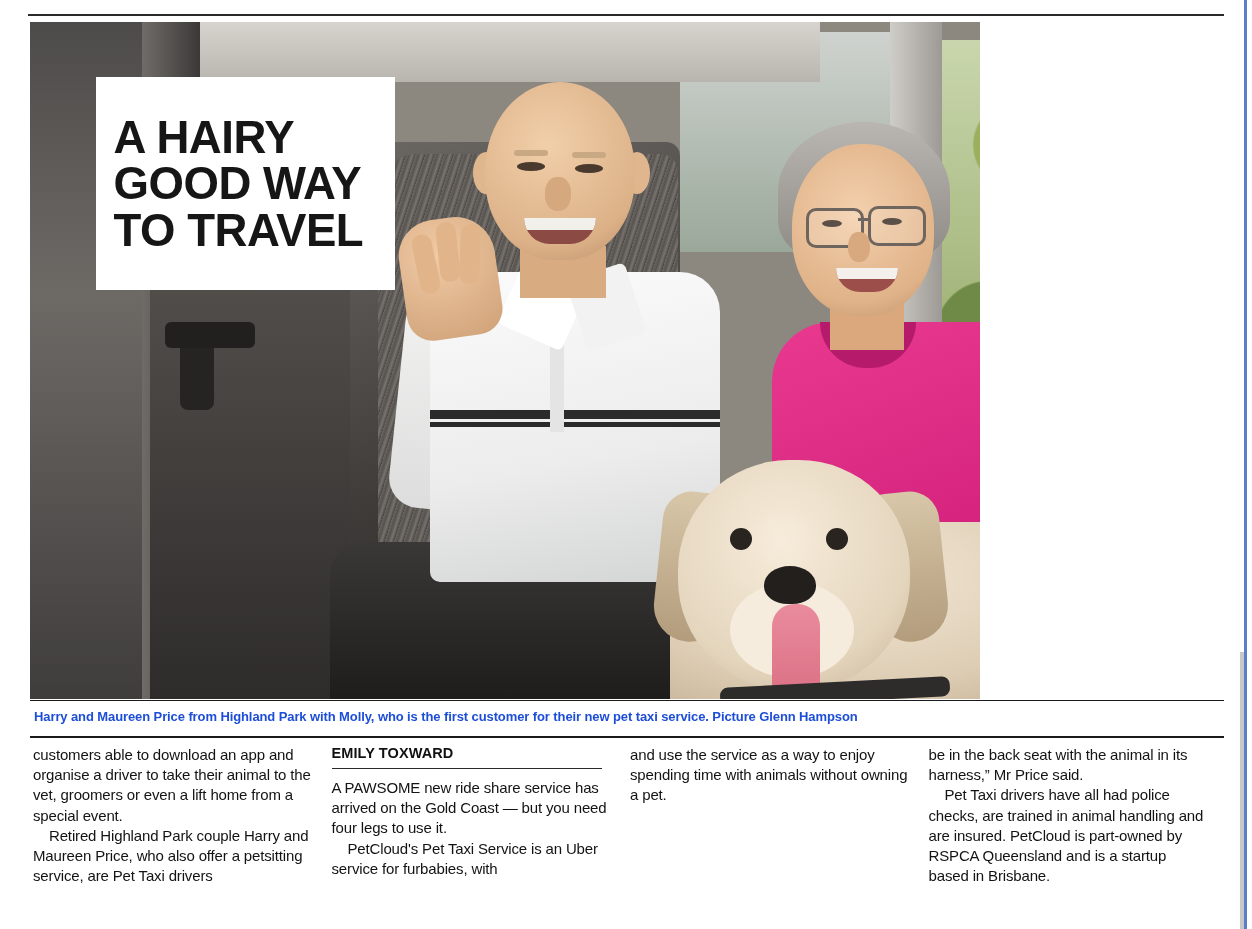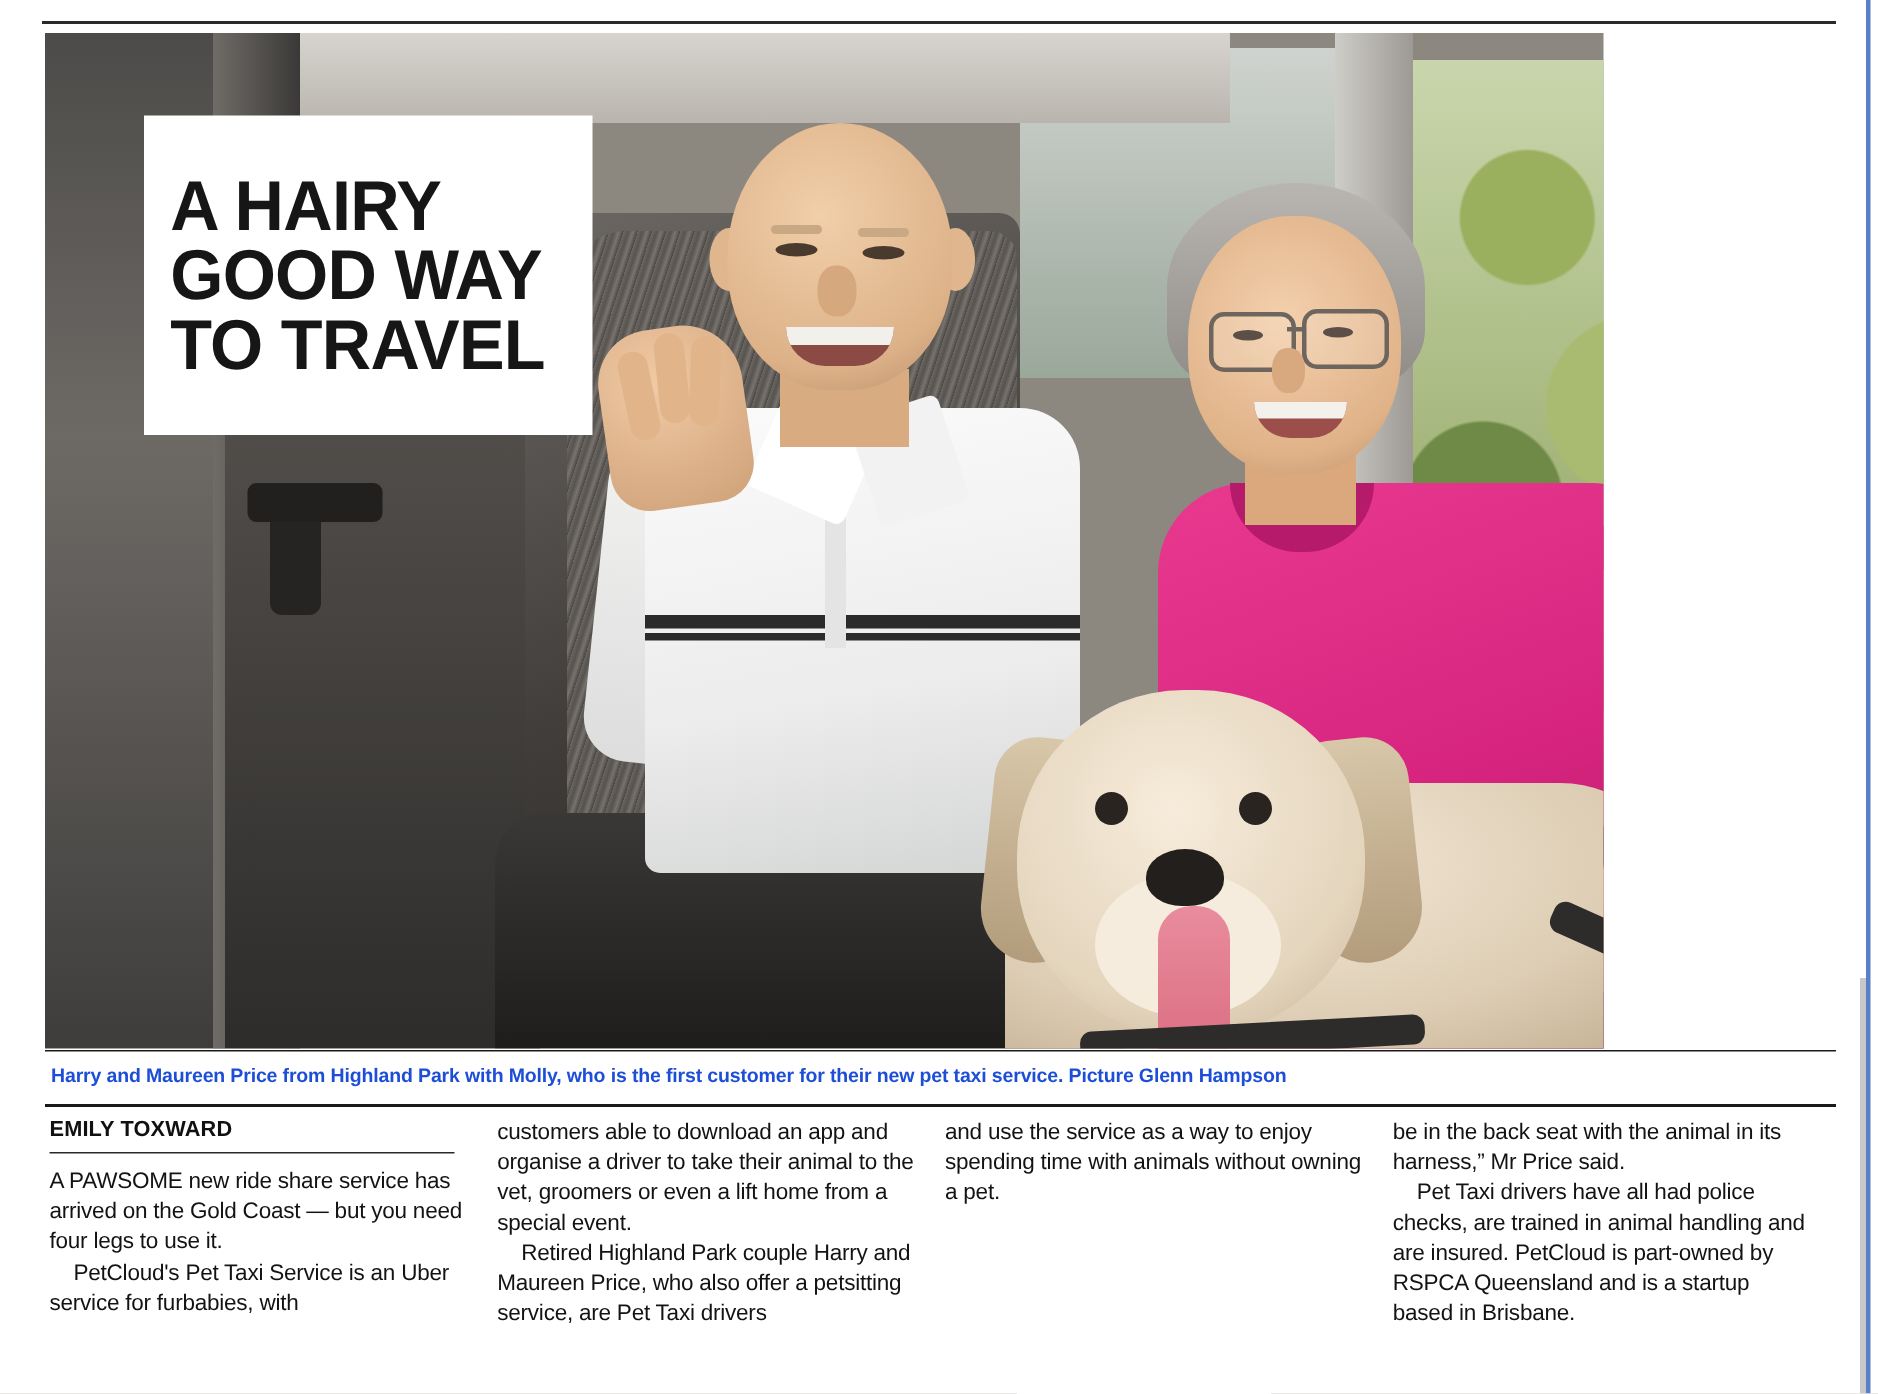--- a/index.html
+++ b/index.html
@@ -35,21 +35,21 @@
   .edge-right-2 {
     position: absolute;
     left: 1240px; top: 652px; width: 4px; height: 277px;
     background: #c8c8c8;
   }
   
   .photo {
     position: absolute;
     left: 30px;
     top: 22px;
-    width: 1039px;
+    width: 950px;
     height: 677px;
     overflow: hidden;
     background: #8c8880;
   }
   .photo-canvas { position:absolute; left:0; top:0; width:100%; height:100%; }
   
   .bg-window-left {
     position: absolute; left: 0; top: 0; width: 120px; height: 677px;
     background: linear-gradient(180deg,#4d4b49 0%, #6d6a66 40%, #3f3d3c 100%);
   }
@@ -423,33 +423,33 @@
 TO TRAVEL</div>
     </div>
   </div>
 
   <div class="caption-rule"></div>
   <div class="caption">Harry and Maureen Price from Highland Park with Molly, who is the first customer for their new pet taxi service. Picture Glenn Hampson</div>
   <div class="caption-rule-b"></div>
 
   <div class="columns">
 
+    <div class="col col-top-pad">
+      <p class="para">customers able to download an app and organise a driver to take their animal to the vet, groomers or even a lift home from a special event.</p>
+      <p class="para indent">Retired Highland Park couple Harry and Maureen Price, who also offer a petsitting service, are Pet Taxi drivers</p>
+    </div>
+
     <div class="col">
       <div class="byline">EMILY TOXWARD</div>
       <div class="byline-rule"></div>
       <p class="para">A PAWSOME new ride share service has arrived on the Gold Coast — but you need four legs to use it.</p>
       <p class="para indent">PetCloud's Pet Taxi Service is an Uber service for furbabies, with</p>
     </div>
 
     <div class="col col-top-pad">
-      <p class="para">customers able to download an app and organise a driver to take their animal to the vet, groomers or even a lift home from a special event.</p>
-      <p class="para indent">Retired Highland Park couple Harry and Maureen Price, who also offer a petsitting service, are Pet Taxi drivers</p>
-    </div>
-
-    <div class="col col-top-pad">
       <p class="para">and use the service as a way to enjoy spending time with animals without owning a pet.</p>
     </div>
 
     <div class="col col-top-pad">
       <p class="para">be in the back seat with the animal in its harness,” Mr Price said.</p>
       <p class="para indent">Pet Taxi drivers have all had police checks, are trained in animal handling and are insured. PetCloud is part-owned by RSPCA Queensland and is a startup based in Brisbane.</p>
     </div>
 
   </div>
 

